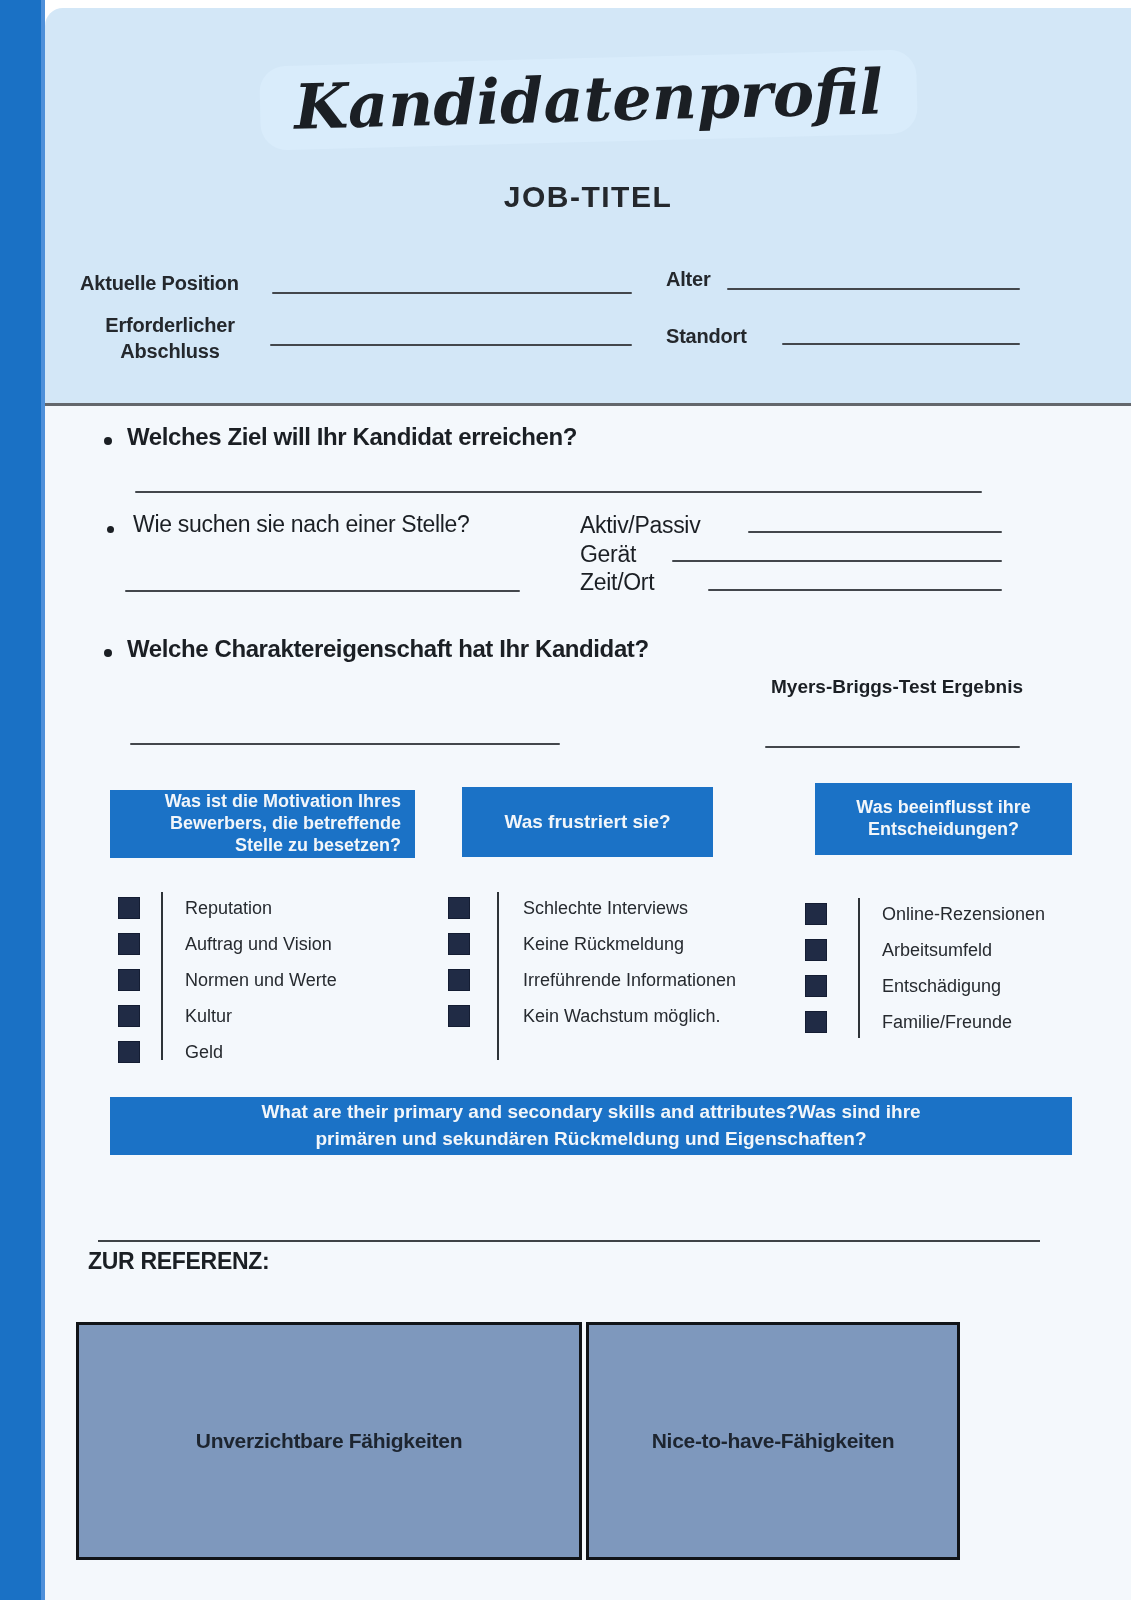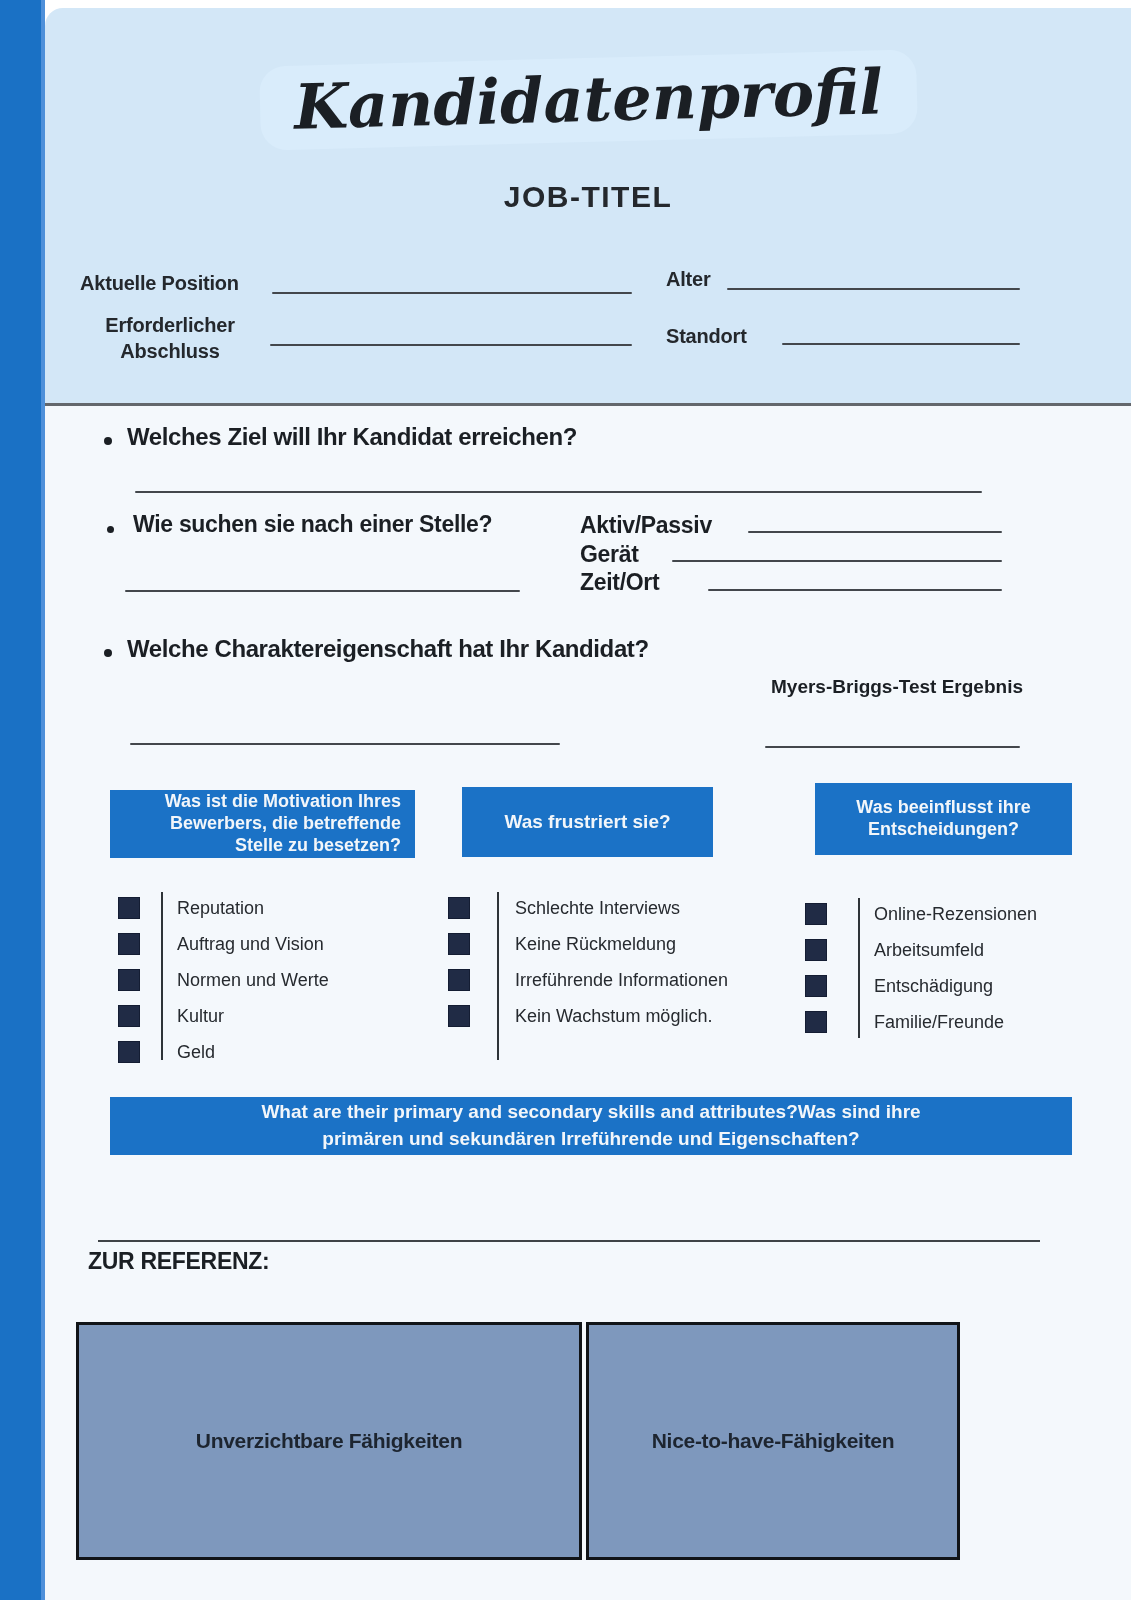--- a/index.html
+++ b/index.html
@@ -18,32 +18,32 @@
                 font-size:62px;line-height:1.1;color:#1b1f24;background:#d9ecfb;border-radius:26px;
                 padding:8px 34px;transform:rotate(-1.5deg);}
   .job-title{position:absolute;left:45px;top:180px;width:1086px;text-align:center;
              font-size:30px;font-weight:700;letter-spacing:1.5px;color:#24282d;}
 
   .lbl{position:absolute;font-weight:700;font-size:20px;color:#24282d;letter-spacing:-0.2px;}
   .fill-line{position:absolute;height:0;border-top:2px solid #43474c;border-radius:2px;}
 
   .bullet{position:absolute;width:8px;height:8px;border-radius:50%;background:#1b1f24;}
   .q-text{position:absolute;font-weight:700;font-size:24px;letter-spacing:-0.4px;color:#1b1f24;}
-  .q-sub{position:absolute;font-weight:700;font-size:23px;letter-spacing:-0.3px;color:#1b1f24;}
+  .q-sub{position:absolute;font-weight:400;font-size:23px;letter-spacing:-0.3px;color:#1b1f24;}
   .mb-label{position:absolute;left:700px;top:676px;width:323px;text-align:right;
             font-weight:700;font-size:19px;color:#1b1f24;}
 
   .blue-box{position:absolute;background:#1b72c6;color:#f2f6fa;display:flex;align-items:center;justify-content:center;
             text-align:center;font-weight:700;line-height:1.22;}
   .blue-box.b1{left:110px;top:790px;width:305px;height:68px;font-size:18px;padding:0 14px;box-sizing:border-box;text-align:right;}
   .blue-box.b2{left:462px;top:787px;width:251px;height:70px;font-size:19px;}
   .blue-box.b3{left:815px;top:783px;width:257px;height:72px;font-size:18px;padding:0 10px;box-sizing:border-box;}
 
   .checklist{position:absolute;}
-  .check-row{display:flex;align-items:center;height:36px;}
+  .check-row{display:flex;align-items:center;height:36px;gap:8px;}
   .checkbox{width:20px;height:20px;background:#202b45;border:1px solid #141d33;flex:0 0 auto;}
   .check-label{font-size:18px;color:#262a2f;white-space:nowrap;}
   .vdivider{position:absolute;width:2px;background:#2e3338;}
   .cl1{left:118px;top:890px;} .cl1 .check-label{margin-left:37px;}
   .cl2{left:448px;top:890px;} .cl2 .check-label{margin-left:45px;}
   .cl3{left:805px;top:896px;} .cl3 .check-label{margin-left:47px;}
 
   .banner{position:absolute;left:110px;top:1097px;width:962px;height:58px;background:#1b72c6;color:#f2f6fa;
           display:flex;flex-direction:column;align-items:center;justify-content:center;
           font-weight:700;font-size:19px;line-height:1.42;text-align:center;}
@@ -167,21 +167,21 @@
     </div>
     <div class="check-row">
       <span class="checkbox"></span>
       <span class="check-label">Familie/Freunde</span>
     </div>
   </div>
   <div class="vdivider" style="left:858px;top:898px;height:140px;"></div>
 
   <div class="banner">
     <div>What are their primary and secondary skills and attributes?Was sind ihre</div>
-    <div>primären und sekundären Irreführende und Eigenschaften?</div>
+    <div>primären und sekundären Rückmeldung und Eigenschaften?</div>
   </div>
 
   <div class="long-rule"></div>
   <div class="ref-heading">ZUR REFERENZ:</div>
 
   <div class="steel-box left">
     <span class="steel-label">Unverzichtbare Fähigkeiten</span>
   </div>
   <div class="steel-box right">
     <span class="steel-label">Nice-to-have-Fähigkeiten</span>

